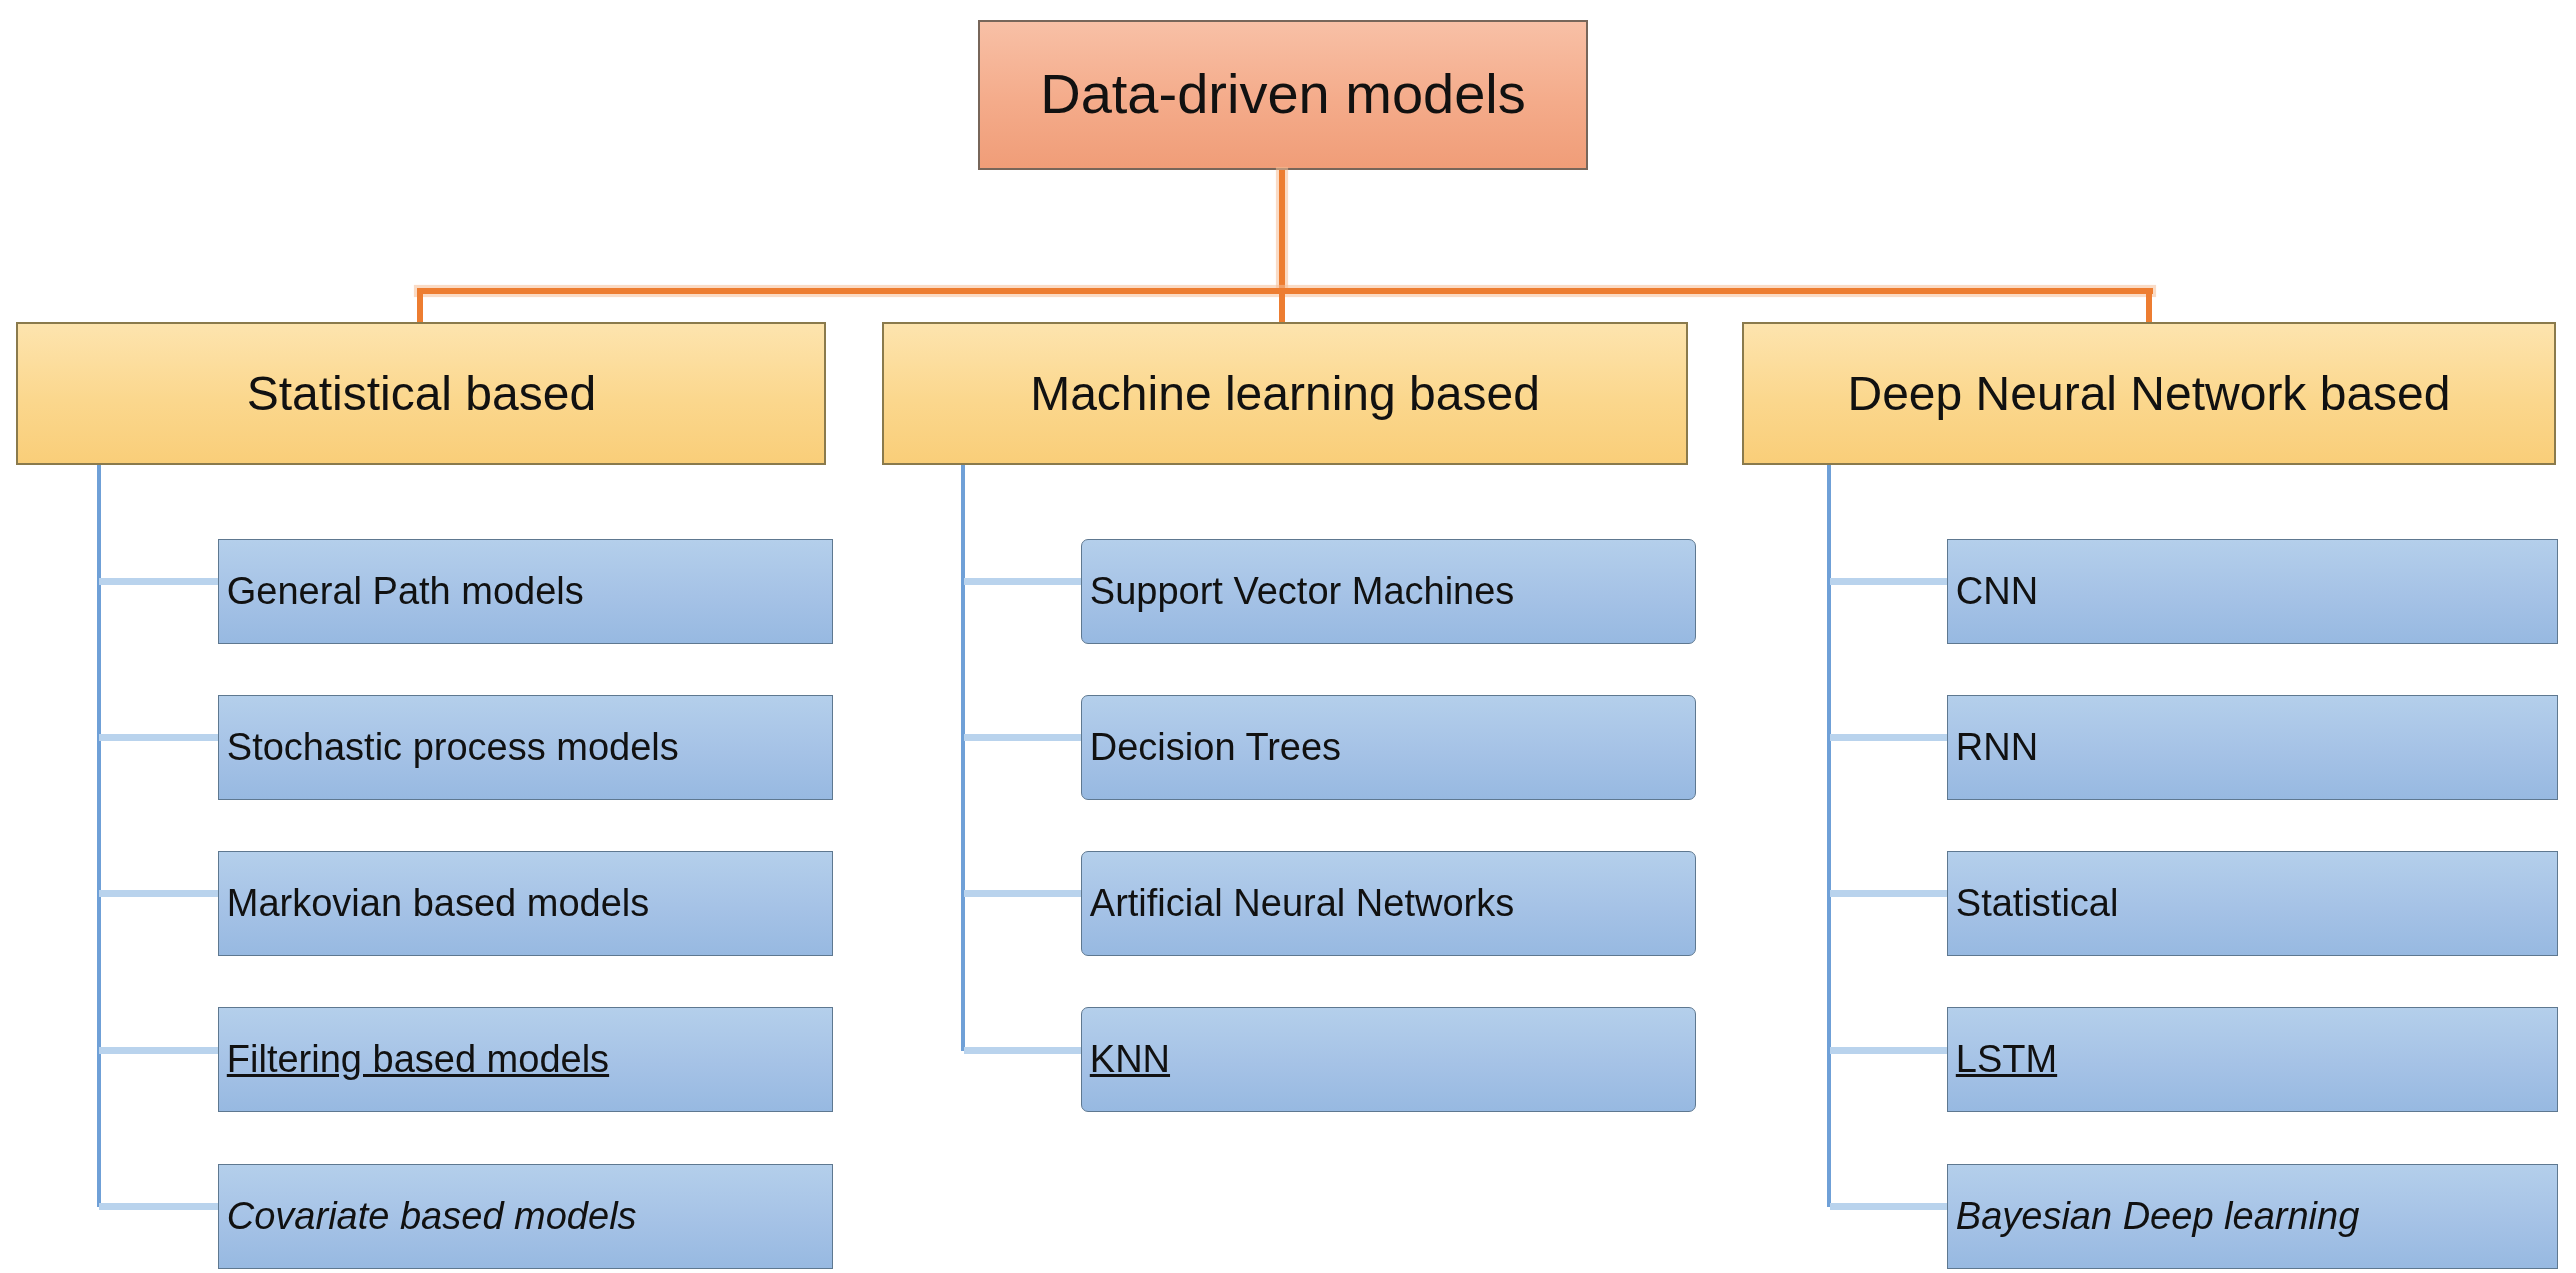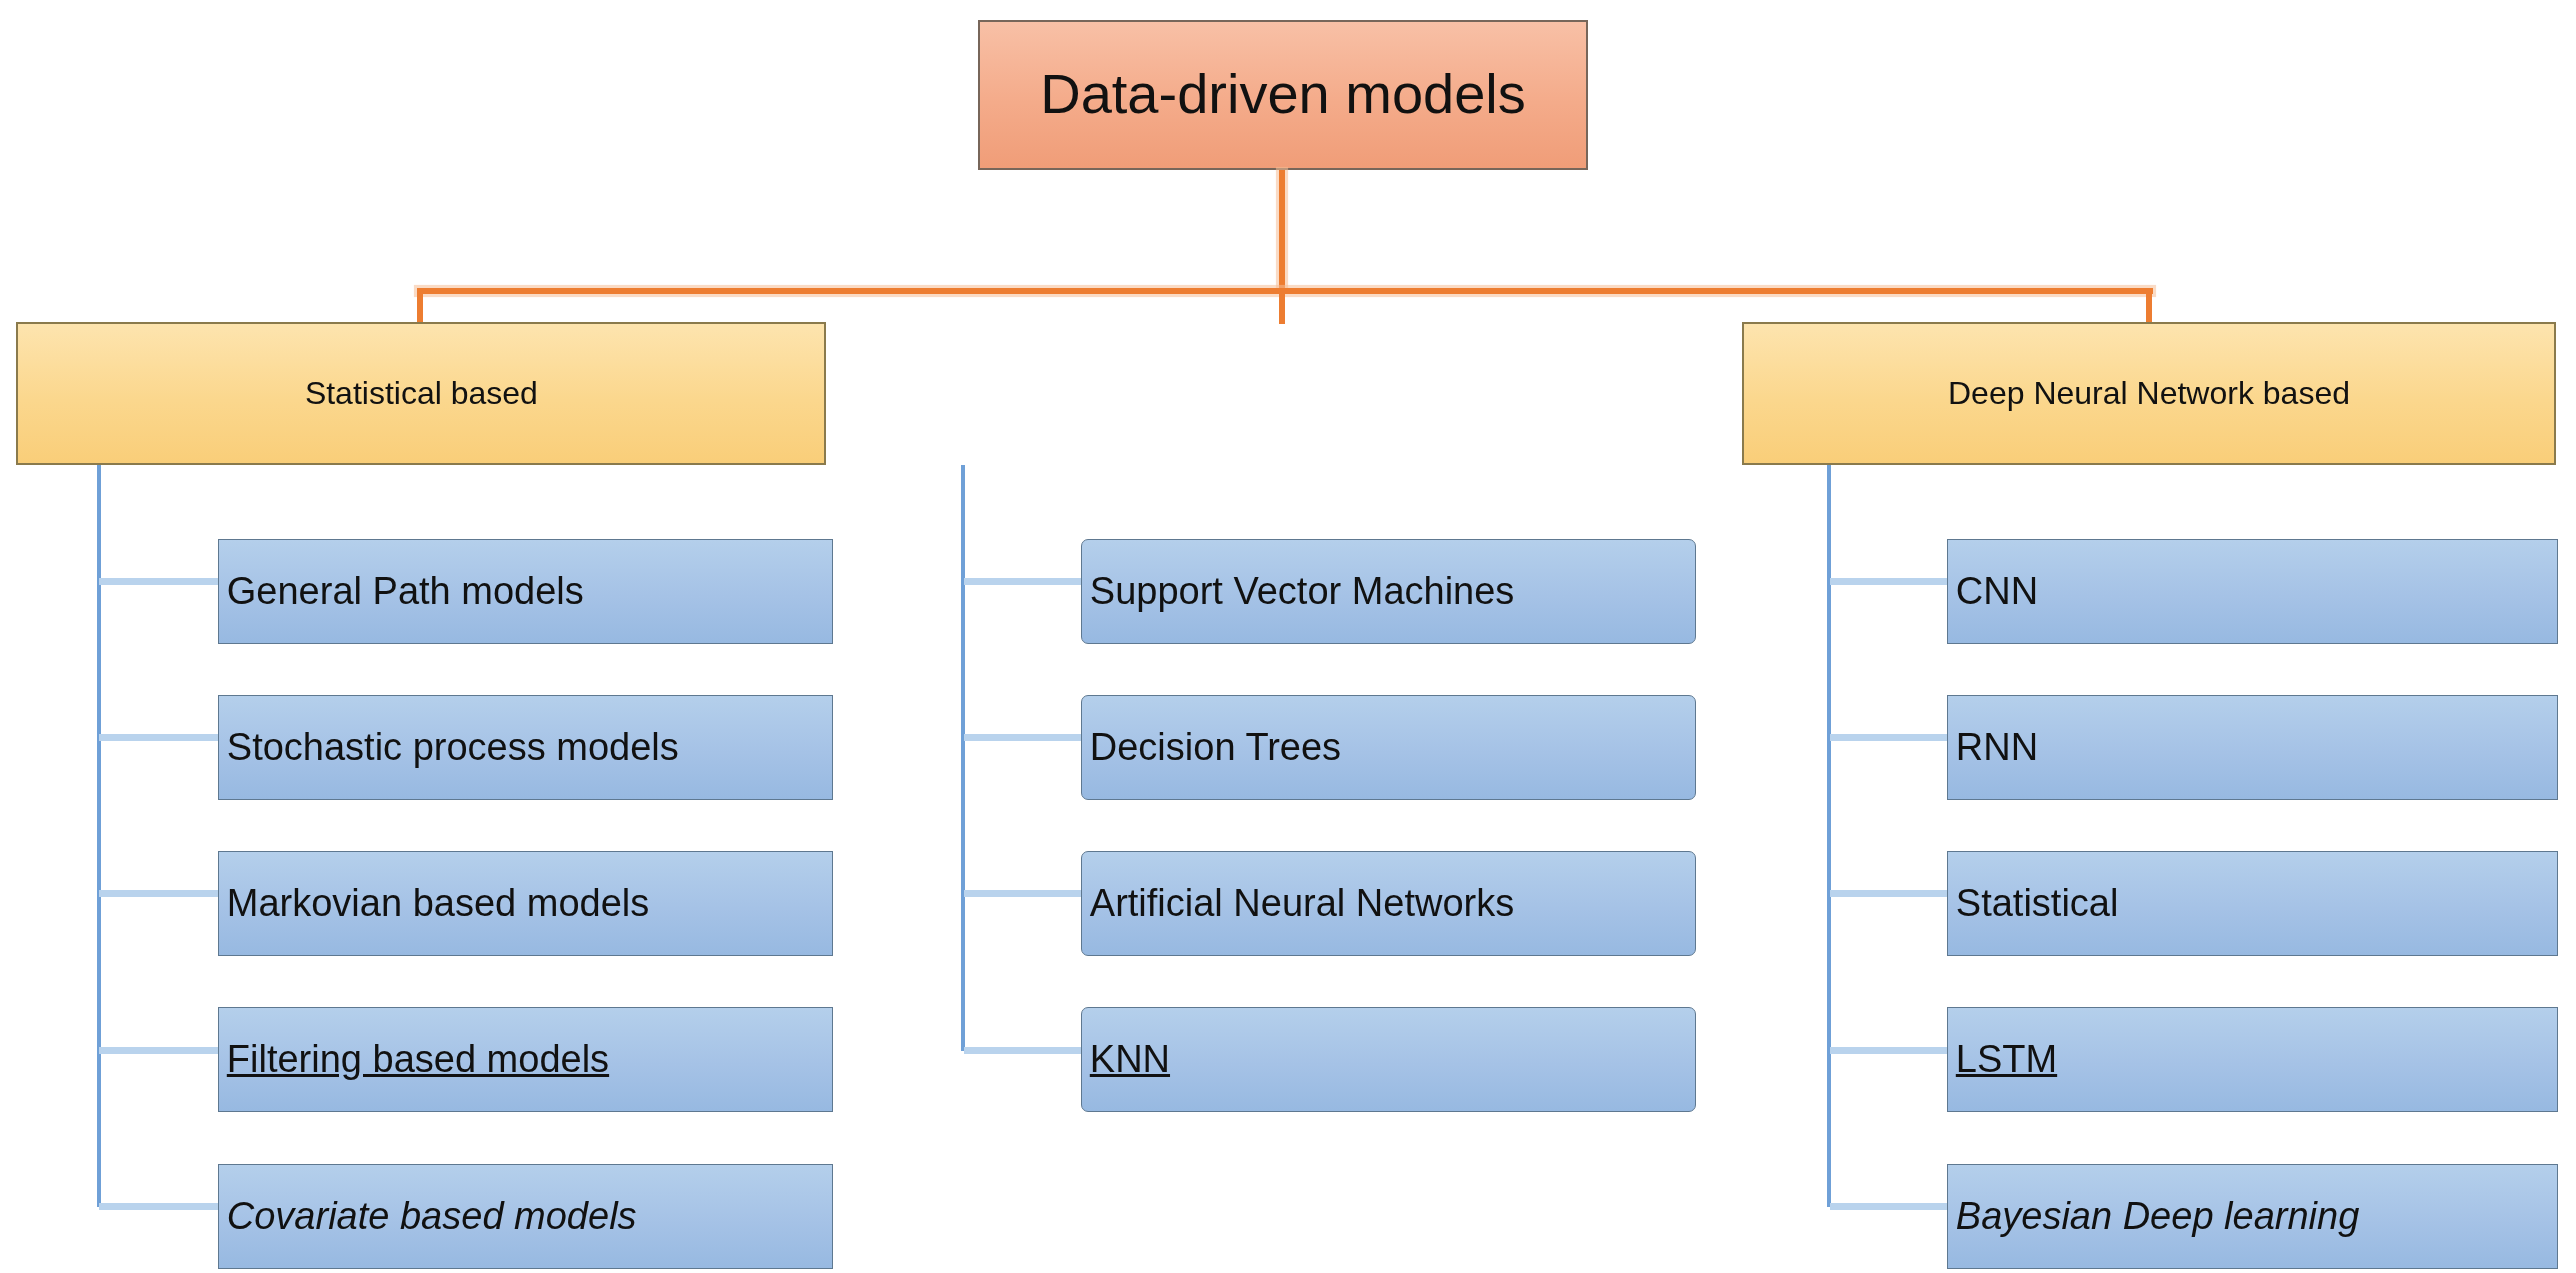--- a/index.html
+++ b/index.html
@@ -24,21 +24,21 @@
   .root-box {
     left: 978px; top: 19.5px; width: 610px; height: 150px;
     background: linear-gradient(to bottom, #f8c0a6 0%, #f4ab8a 55%, #f09d78 100%);
     border: 2.3px solid #77665a;
     font-size: 56px;
   }
   .header-box {
     top: 322px; height: 143px;
     background: linear-gradient(to bottom, #fde4ae 0%, #fbd78d 55%, #f9ce79 100%);
     border: 2.3px solid #8a7a4c;
-    font-size: 32px;
+    font-size: 48px;
   }
   .header-stat { left: 16.4px;   width: 810px; }
   .header-ml   { left: 882px; width: 806px; }
   .header-dnn  { left: 1742px; width: 814px; }
   .header-dnn .label { max-width: 610px; }
   .child-box {
     height: 105px;
     background: linear-gradient(to bottom, #b4cfeb 0%, #a5c2e6 55%, #97b9e1 100%);
     border: 1.6px solid #5e7890;
     justify-content: flex-start;
@@ -87,20 +87,23 @@
   </div>
 
   <div class="line orange orange-halo o-stem"></div>
   <div class="line orange orange-halo o-bar"></div>
   <div class="line orange o-drop-left"></div>
   <div class="line orange o-drop-mid"></div>
   <div class="line orange o-drop-right"></div>
 
   <div class="box header-box header-stat">
     <span class="label">Statistical based</span>
+  </div>
+  <div class="box header-box header-ml">
+    <span class="label">Machine learning based</span>
   </div>
   <div class="box header-box header-dnn">
     <span class="label">Deep Neural Network based</span>
   </div>
 
   <div class="line b-stem b-stem-stat"></div>
   <div class="line b-stub s-stat stub-0"></div>
   <div class="line b-stub s-stat stub-1"></div>
   <div class="line b-stub s-stat stub-2"></div>
   <div class="line b-stub s-stat stub-3"></div>

